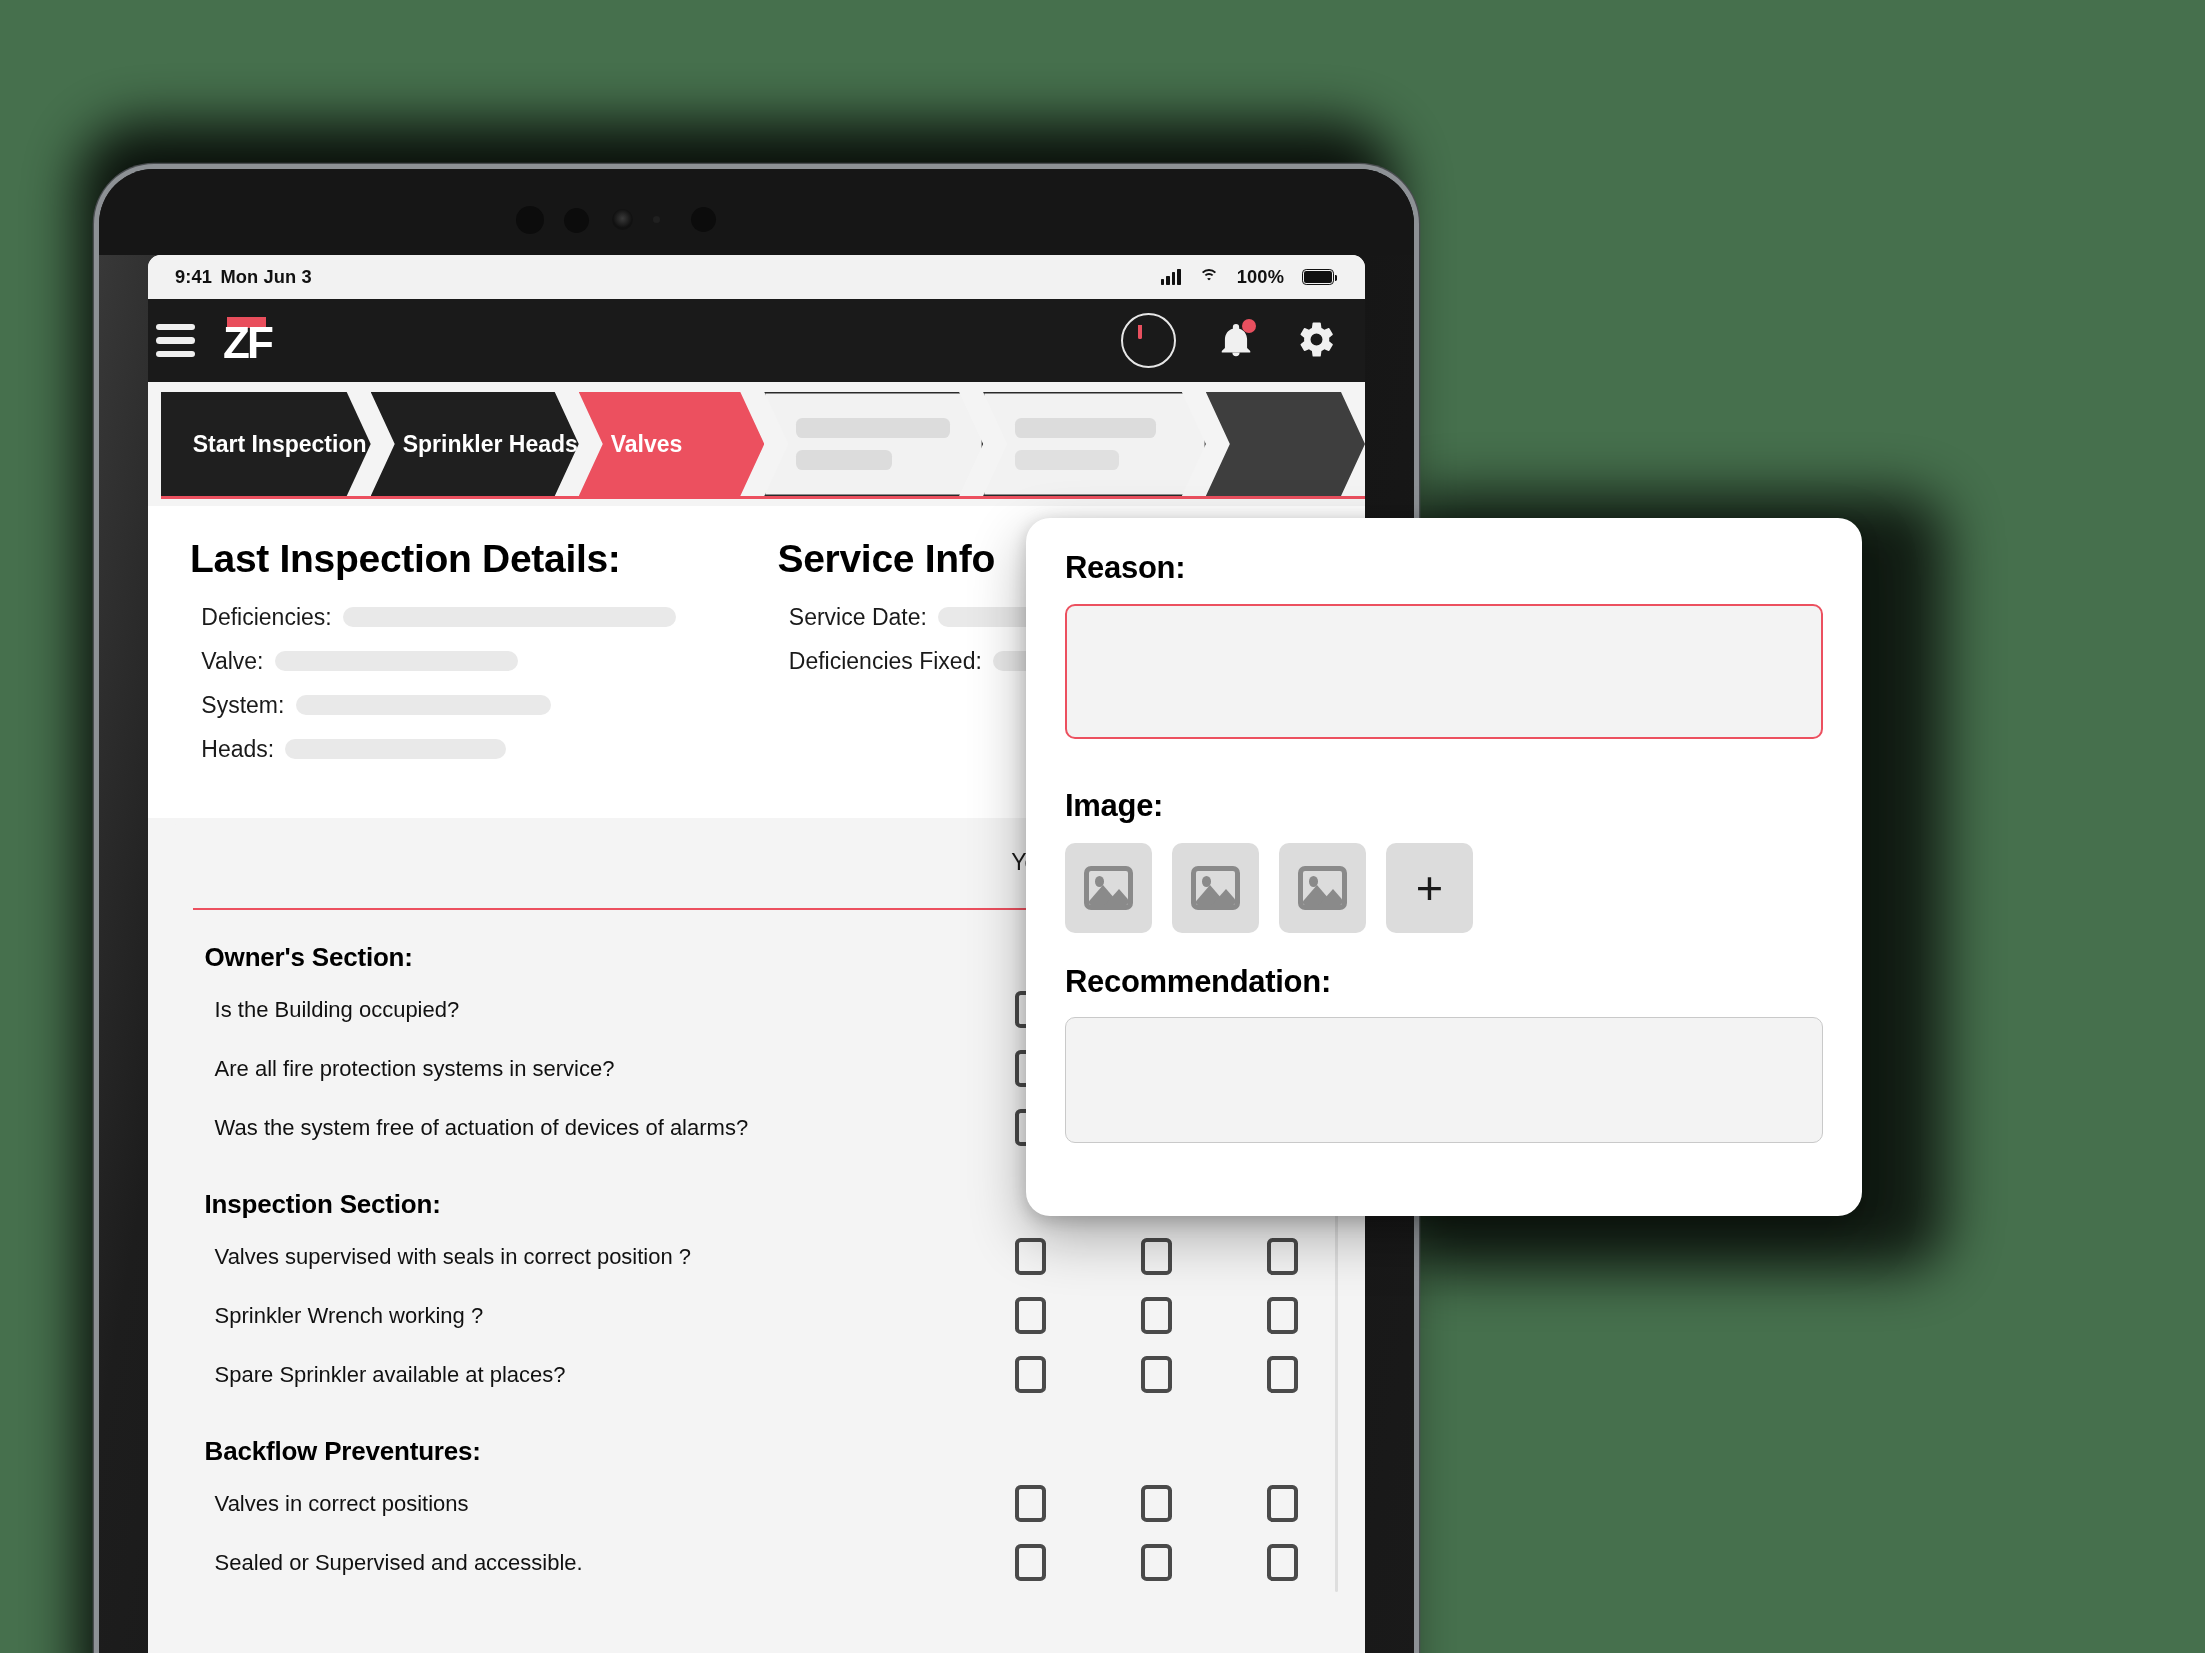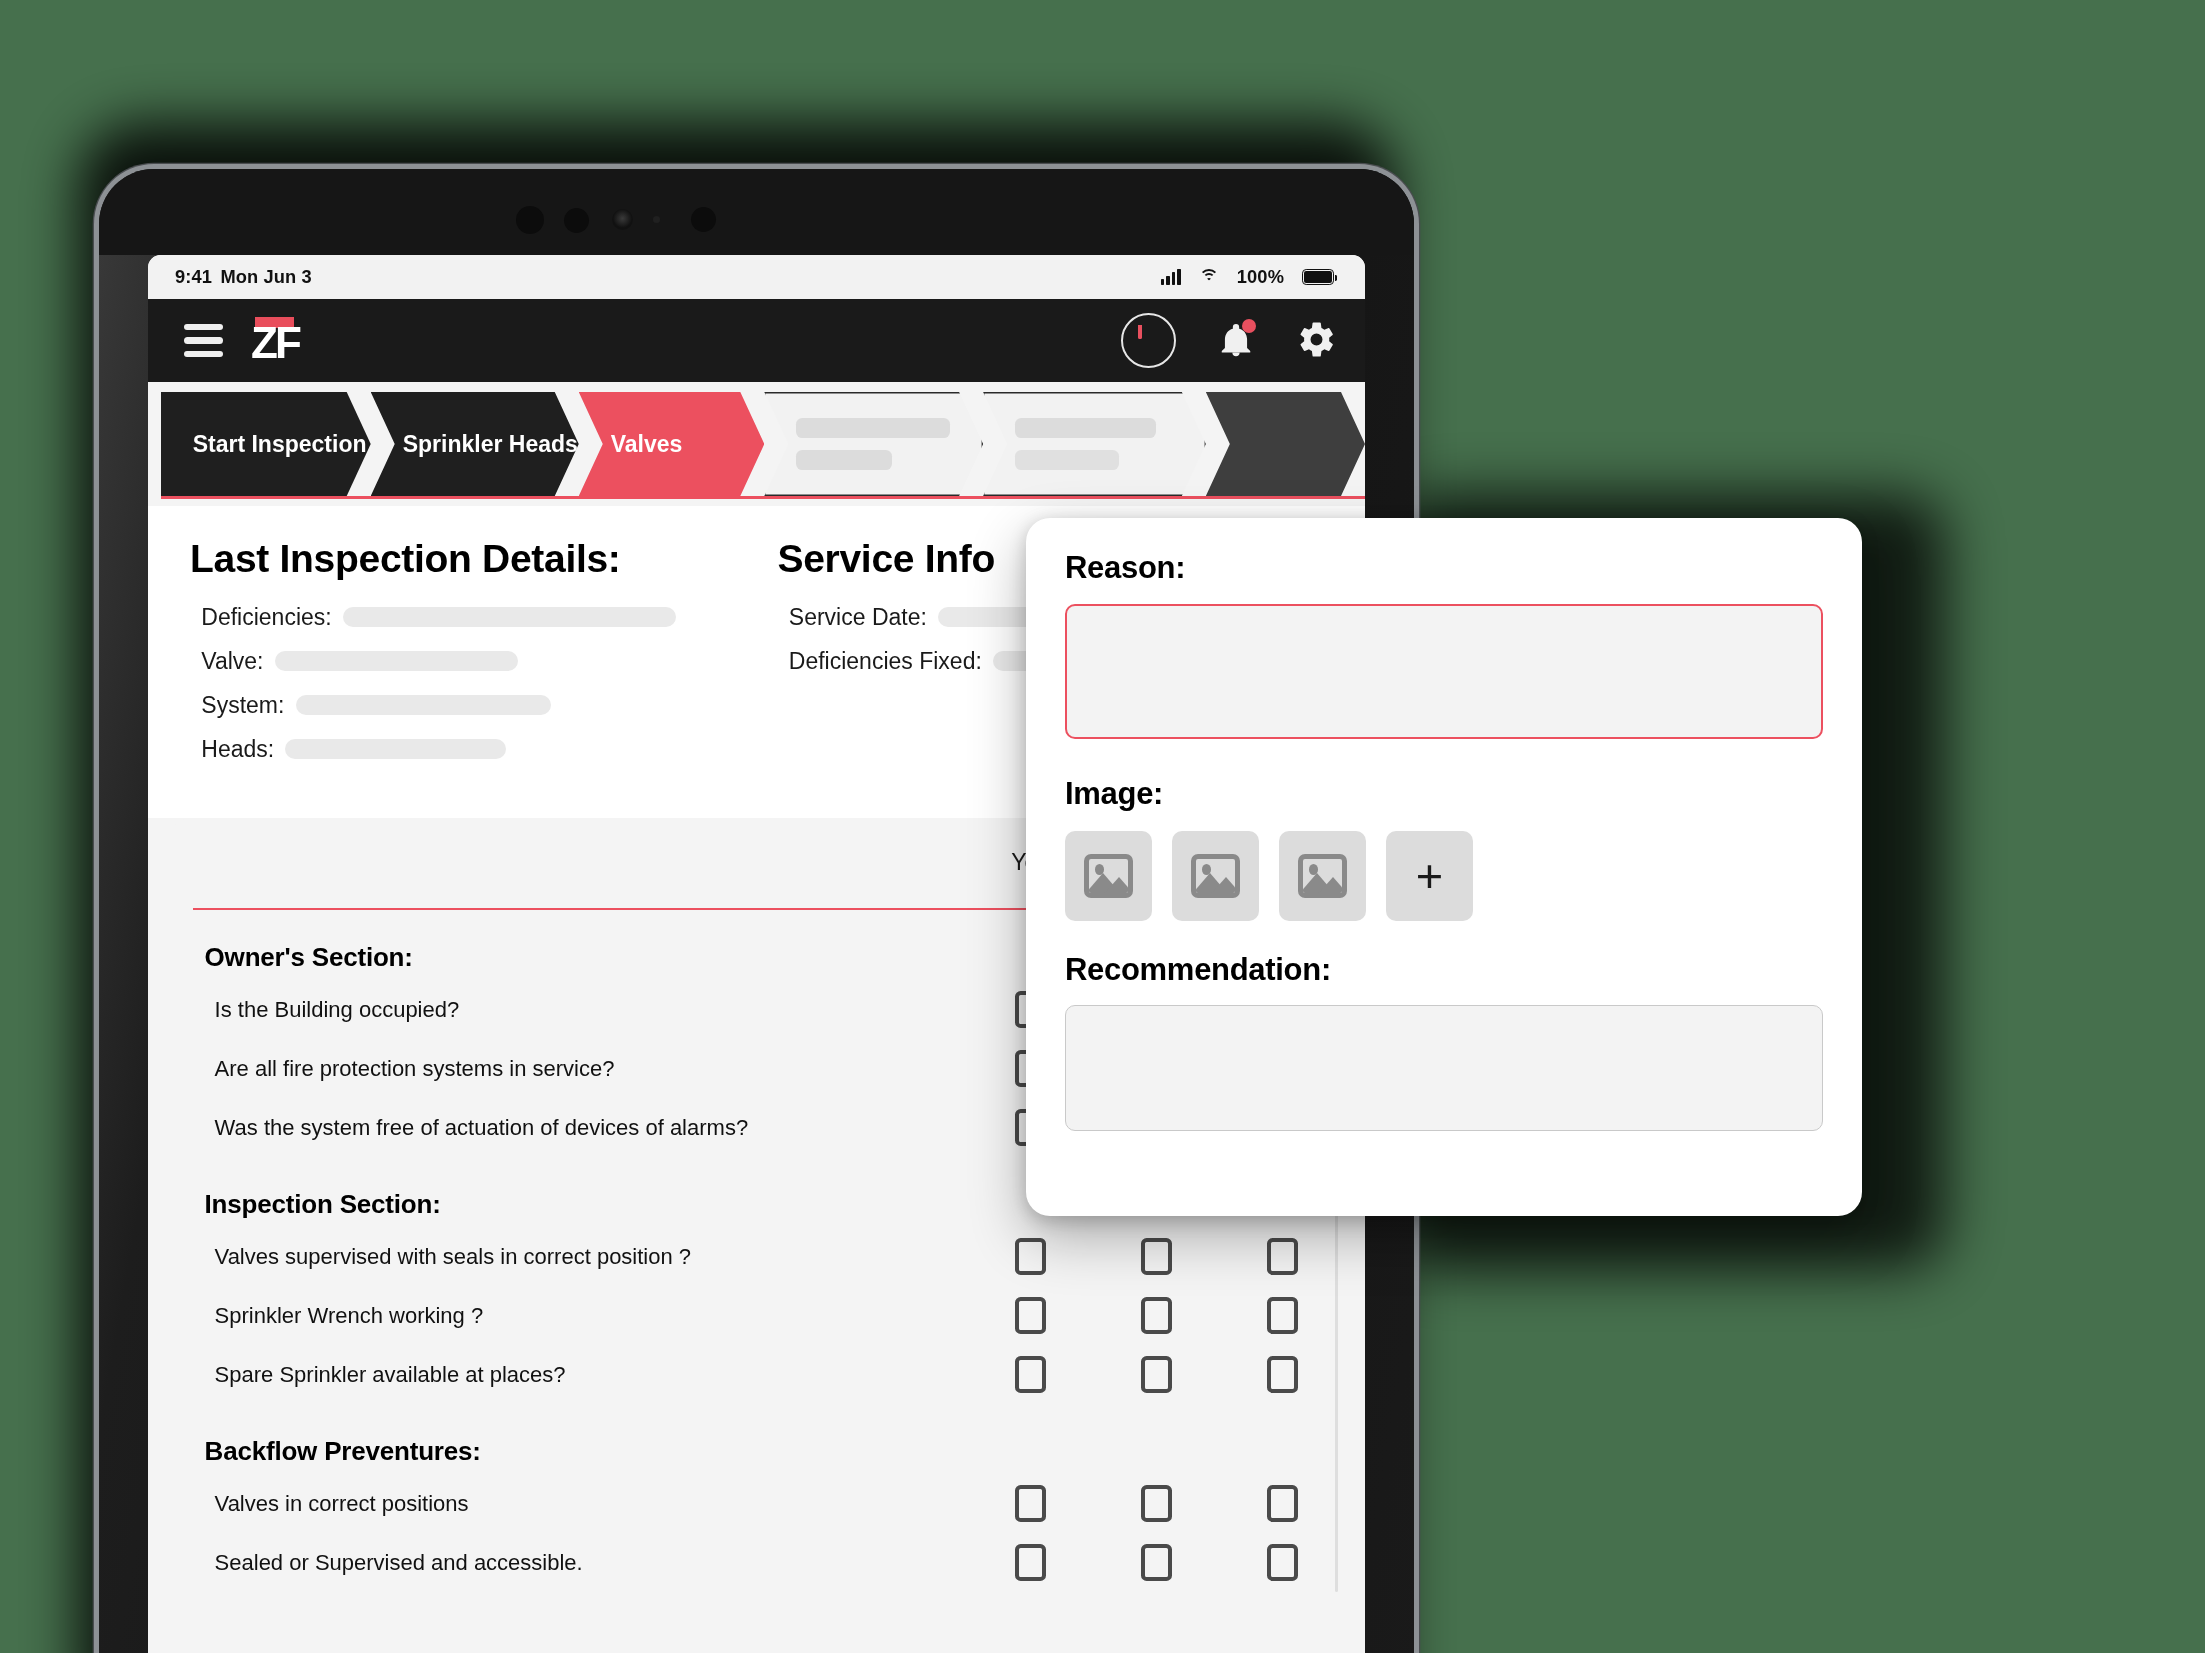--- a/index.html
+++ b/index.html
@@ -118,21 +118,21 @@
     width: 2.1px; height: 5.6px; background:#111; border-radius:0 1.4px 1.4px 0;
   }
   .battery i { display:block; width:100%; height:100%; background:#111; border-radius:2.1px; }
 
   
   #app-nav {
     height: 83px;
     background: #1a1a1a;
     display: flex;
     align-items: center;
-    padding: 0 28px 0 36px;
+    padding: 0 28px 0 8px;
   }
   #hamburger { width: 39px; display: flex; flex-direction: column; gap: 7px; cursor: pointer; }
   #hamburger span { display:block; height: 6.3px; background:#efefef; border-radius: 3.5px; }
 
   #brand-logo {
     margin-left: 28px;
     position: relative;
     width: 59px; height: 47px;
   }
   #brand-logo .bar {
@@ -295,21 +295,21 @@
   .modal-label {
     font-size: 31px; font-weight: 700; color:#000; letter-spacing:-0.3px;
   }
   #reason-input {
     margin-top: 18.3px;
     height: 135px;
     border: 2.8px solid #ec505f;
     border-radius: 10px;
     background: #f3f3f3;
   }
-  #image-label { margin-top: 37px; }
+  #image-label { margin-top: 49px; }
   #image-row { margin-top: 18.3px; display:flex; gap: 20px; }
   .thumb {
     width: 87px; height: 90px;
     background: #dcdcdc;
     border-radius: 10px;
     display:flex; align-items:center; justify-content:center;
   }
   .img-glyph {
     width: 49px; height: 44px;
     border: 5px solid #8a8a8a;

